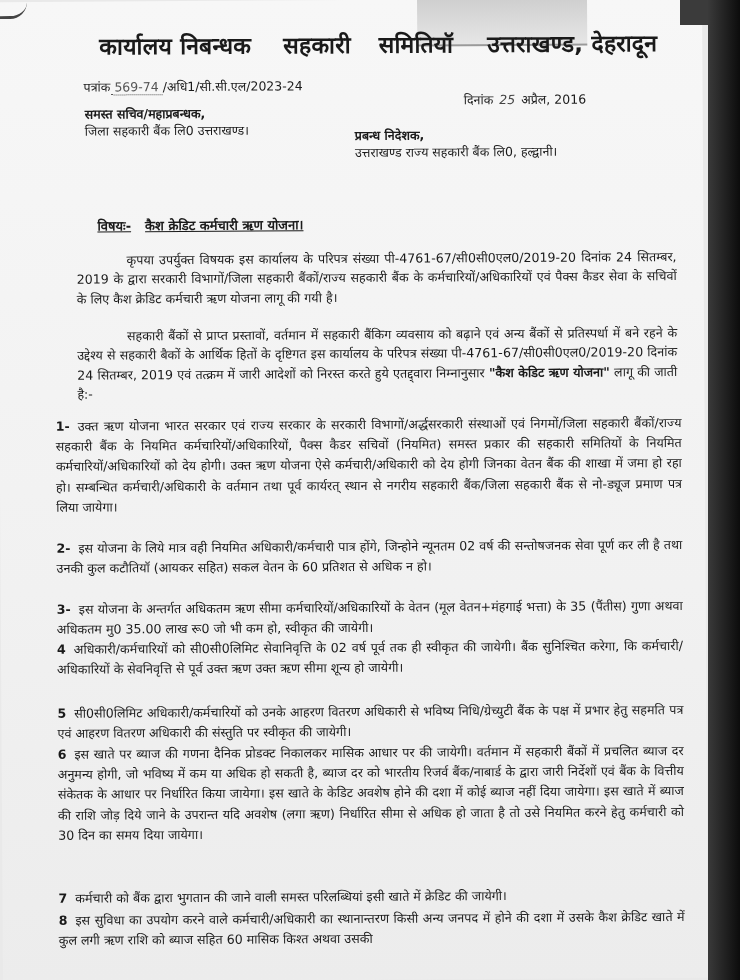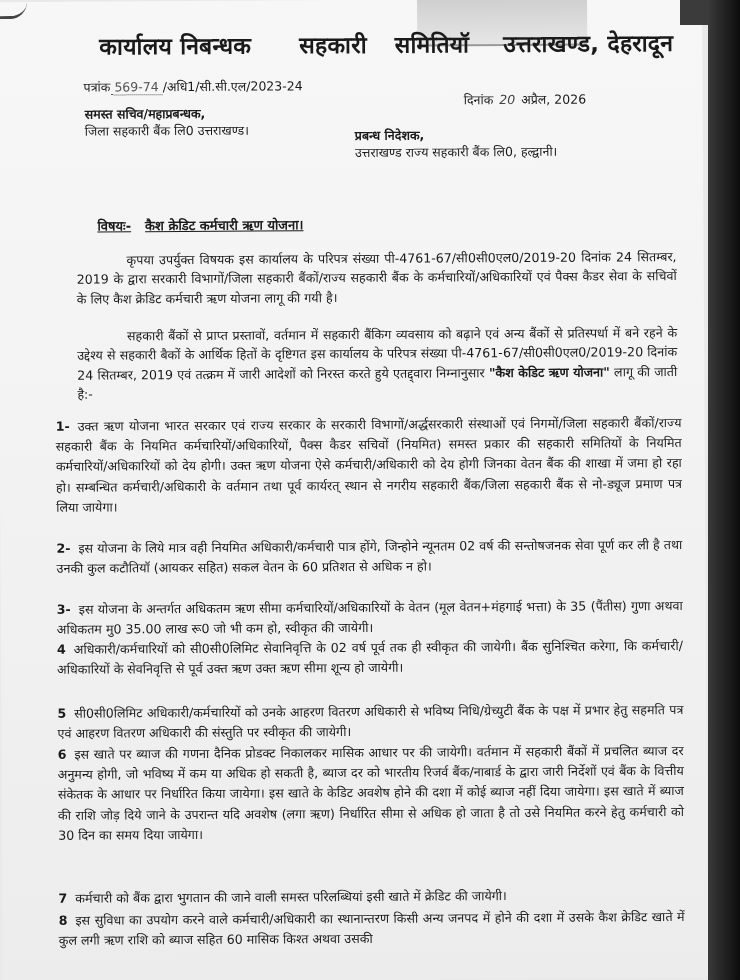--- a/index.html
+++ b/index.html
@@ -30,21 +30,21 @@
     background: #3b3b3b;
   }
   .pen {
     position: absolute; left: 0; top: 0; width: 30px; height: 14px;
     border-bottom: 3px solid #444; border-radius: 0 0 40px 0;
   }
   .hdr-title {
     position: absolute; left: 102px; top: 28px; font-size: 23px; font-weight: bold;
     letter-spacing: 0.2px;
   }
-  .hdr-title .w2 { margin-left: 48px; }
+  .hdr-title .w2 { margin-left: 32px; }
   .hdr-title .w3 { margin-left: 28px; }
   .hdr-title .w4 { margin-left: 34px; }
   .ref {
     position: absolute; left: 86px; top: 77px; font-size: 12.5px;
   }
   .ref .hand { color: #555; border-bottom: 1px dotted #555; padding: 0 4px; }
   .date {
     position: absolute; left: 466px; top: 92px; font-size: 12.5px;
   }
   .date .hand { font-style: italic; color: #444; padding: 0 6px; }
@@ -73,21 +73,21 @@
 
   <div class="hdr-title">
     <span>कार्यालय निबन्धक</span><span class="w2">सहकारी</span><span class="w3">समितियॉ</span><span class="w4">उत्तराखण्ड, देहरादून</span>
   </div>
 
   <div class="ref">
     <span>पत्रांक</span><span class="hand">569-74</span><span>/अधि1/सी.सी.एल/2023-24</span>
   </div>
 
   <div class="date">
-    <span>दिनांक</span><span class="hand">20</span><span>अप्रैल, 2026</span>
+    <span>दिनांक</span><span class="hand">25</span><span>अप्रैल, 2016</span>
   </div>
 
   <div class="addr" style="left:87px; top:104px;">
     <div class="b">समस्त सचिव/महाप्रबन्धक,</div>
     <div>जिला सहकारी बैंक लि0 उत्तराखण्ड।</div>
   </div>
   <div class="addr" style="left:357px; top:127px;">
     <div class="b">प्रबन्ध निदेशक,</div>
     <div>उत्तराखण्ड राज्य सहकारी बैंक लि0, हल्द्वानी।</div>
   </div>

